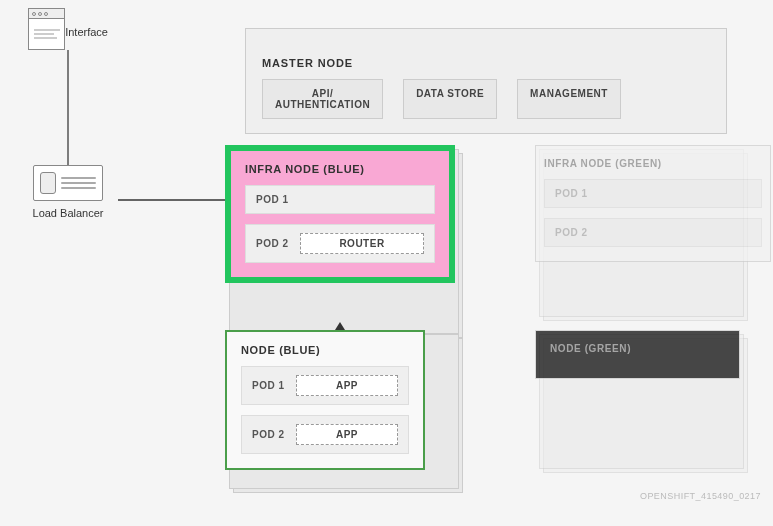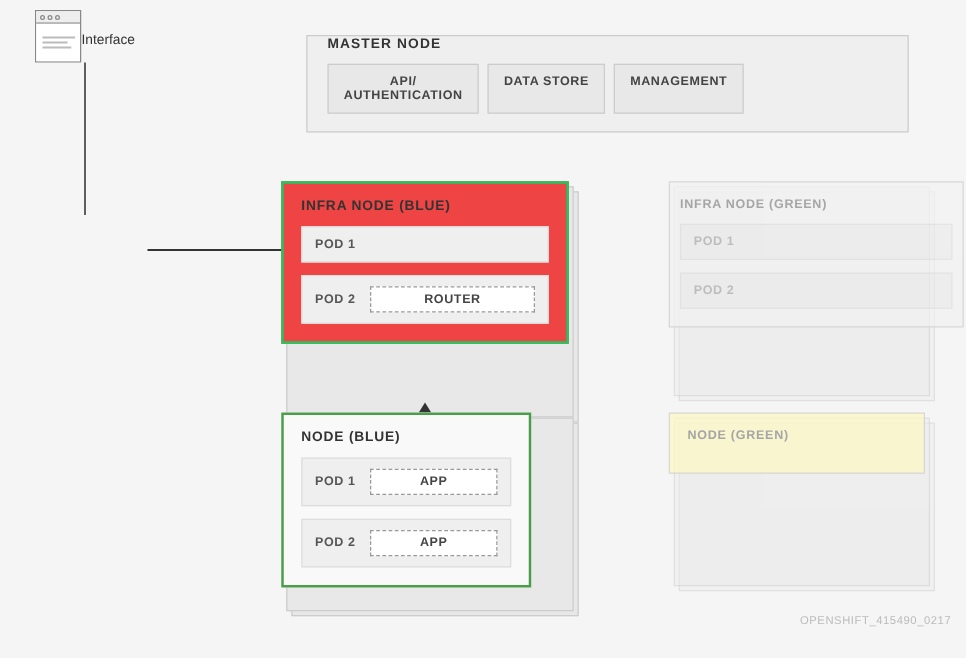--- a/index.html
+++ b/index.html
@@ -125,56 +125,56 @@
     }
 
     
     .master-node {
       position: absolute;
       top: 28px;
       left: 245px;
       width: 482px;
       background: #efefef;
       border: 1.5px solid #ccc;
-      padding: 0 16px 14px;
+      padding: 28px 16px 14px;
     }
 
     .master-node-title {
       font-size: 11px;
       font-weight: bold;
       letter-spacing: 0.08em;
       color: #333;
       margin-bottom: 10px;
     }
 
     .master-node-items {
       display: flex;
-      gap: 7px;
+      gap: 20px;
     }
 
     .master-item {
       background: #e8e8e8;
       border: 1.5px solid #ccc;
       padding: 8px 12px;
       font-size: 10px;
       font-weight: bold;
       letter-spacing: 0.05em;
       color: #444;
       text-align: center;
       min-width: 90px;
     }
 
     
     .infra-node-blue {
       position: absolute;
       top: 145px;
       left: 225px;
       width: 230px;
-      border: 2px solid #22c55e;
-      background: #ef4444;
+      border: 6px solid #22c55e;
+      background: #f9a8d4;
       padding: 12px 14px 14px;
     }
 
     .infra-node-blue-title {
       font-size: 11px;
       font-weight: bold;
       letter-spacing: 0.06em;
       color: #333;
       margin-bottom: 10px;
     }
@@ -269,21 +269,21 @@
       color: #aaa;
     }
 
     
     .node-green {
       position: absolute;
       top: 330px;
       left: 535px;
       width: 205px;
       border: 1.5px solid #ccc;
-      background: #fef9c3;
+      background: #000000;
       padding: 12px 14px 14px;
       opacity: 0.7;
     }
 
     .node-green-title {
       font-size: 10px;
       font-weight: bold;
       letter-spacing: 0.06em;
       color: #888;
       margin-bottom: 10px;
@@ -374,20 +374,31 @@
         <svg width="30" height="16" viewBox="0 0 30 16">
           <line x1="2" y1="4" x2="28" y2="4" stroke="#bbb" stroke-width="1.5"></line>
           <line x1="2" y1="8" x2="22" y2="8" stroke="#bbb" stroke-width="1.5"></line>
           <line x1="2" y1="12" x2="25" y2="12" stroke="#bbb" stroke-width="1.5"></line>
         </svg>
       </div>
     </div>
     <div class="interface-label">Interface</div>
   </div>
 
+  <div class="load-balancer-box">
+    <div class="lb-icon">
+      <div class="lb-cylinder"></div>
+      <div class="lb-lines">
+        <span></span>
+        <span></span>
+        <span></span>
+      </div>
+    </div>
+    <div class="lb-label">Load Balancer</div>
+  </div>
 
   <div class="master-node">
     <div class="master-node-title">MASTER NODE</div>
     <div class="master-node-items">
       <div class="master-item" style="white-space:pre-line;">API/
 AUTHENTICATION</div>
       <div class="master-item">DATA STORE</div>
       <div class="master-item">MANAGEMENT</div>
     </div>
   </div>

